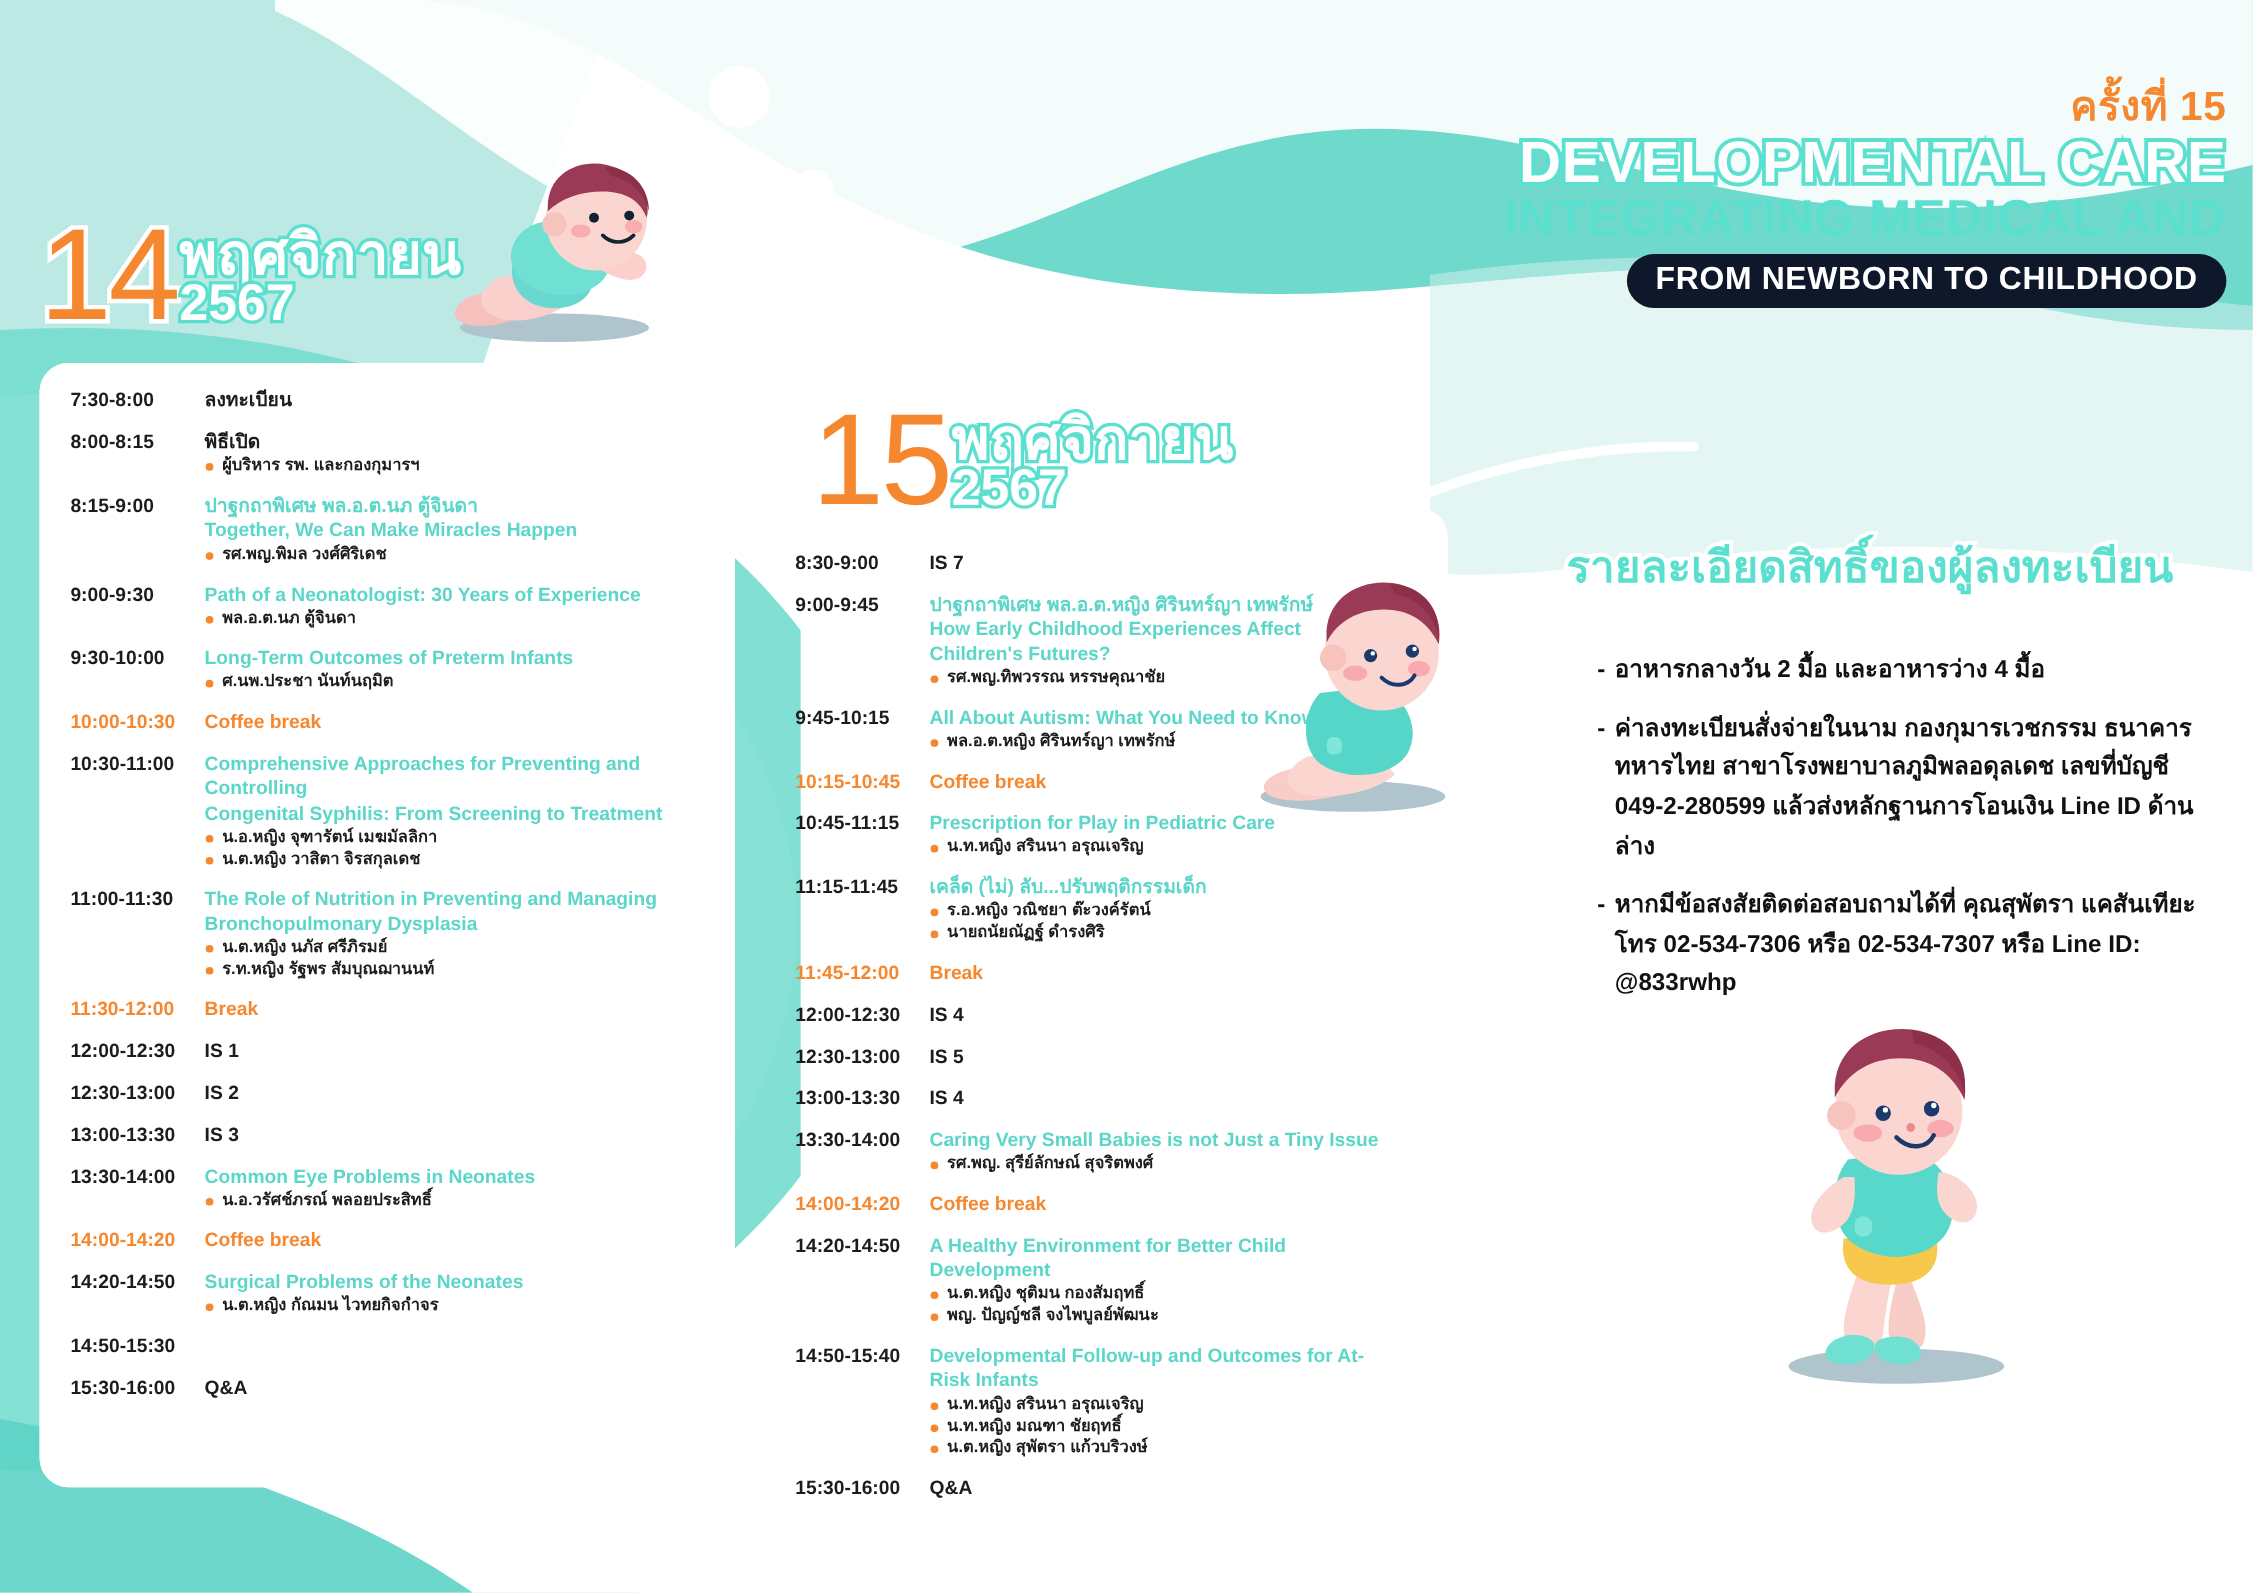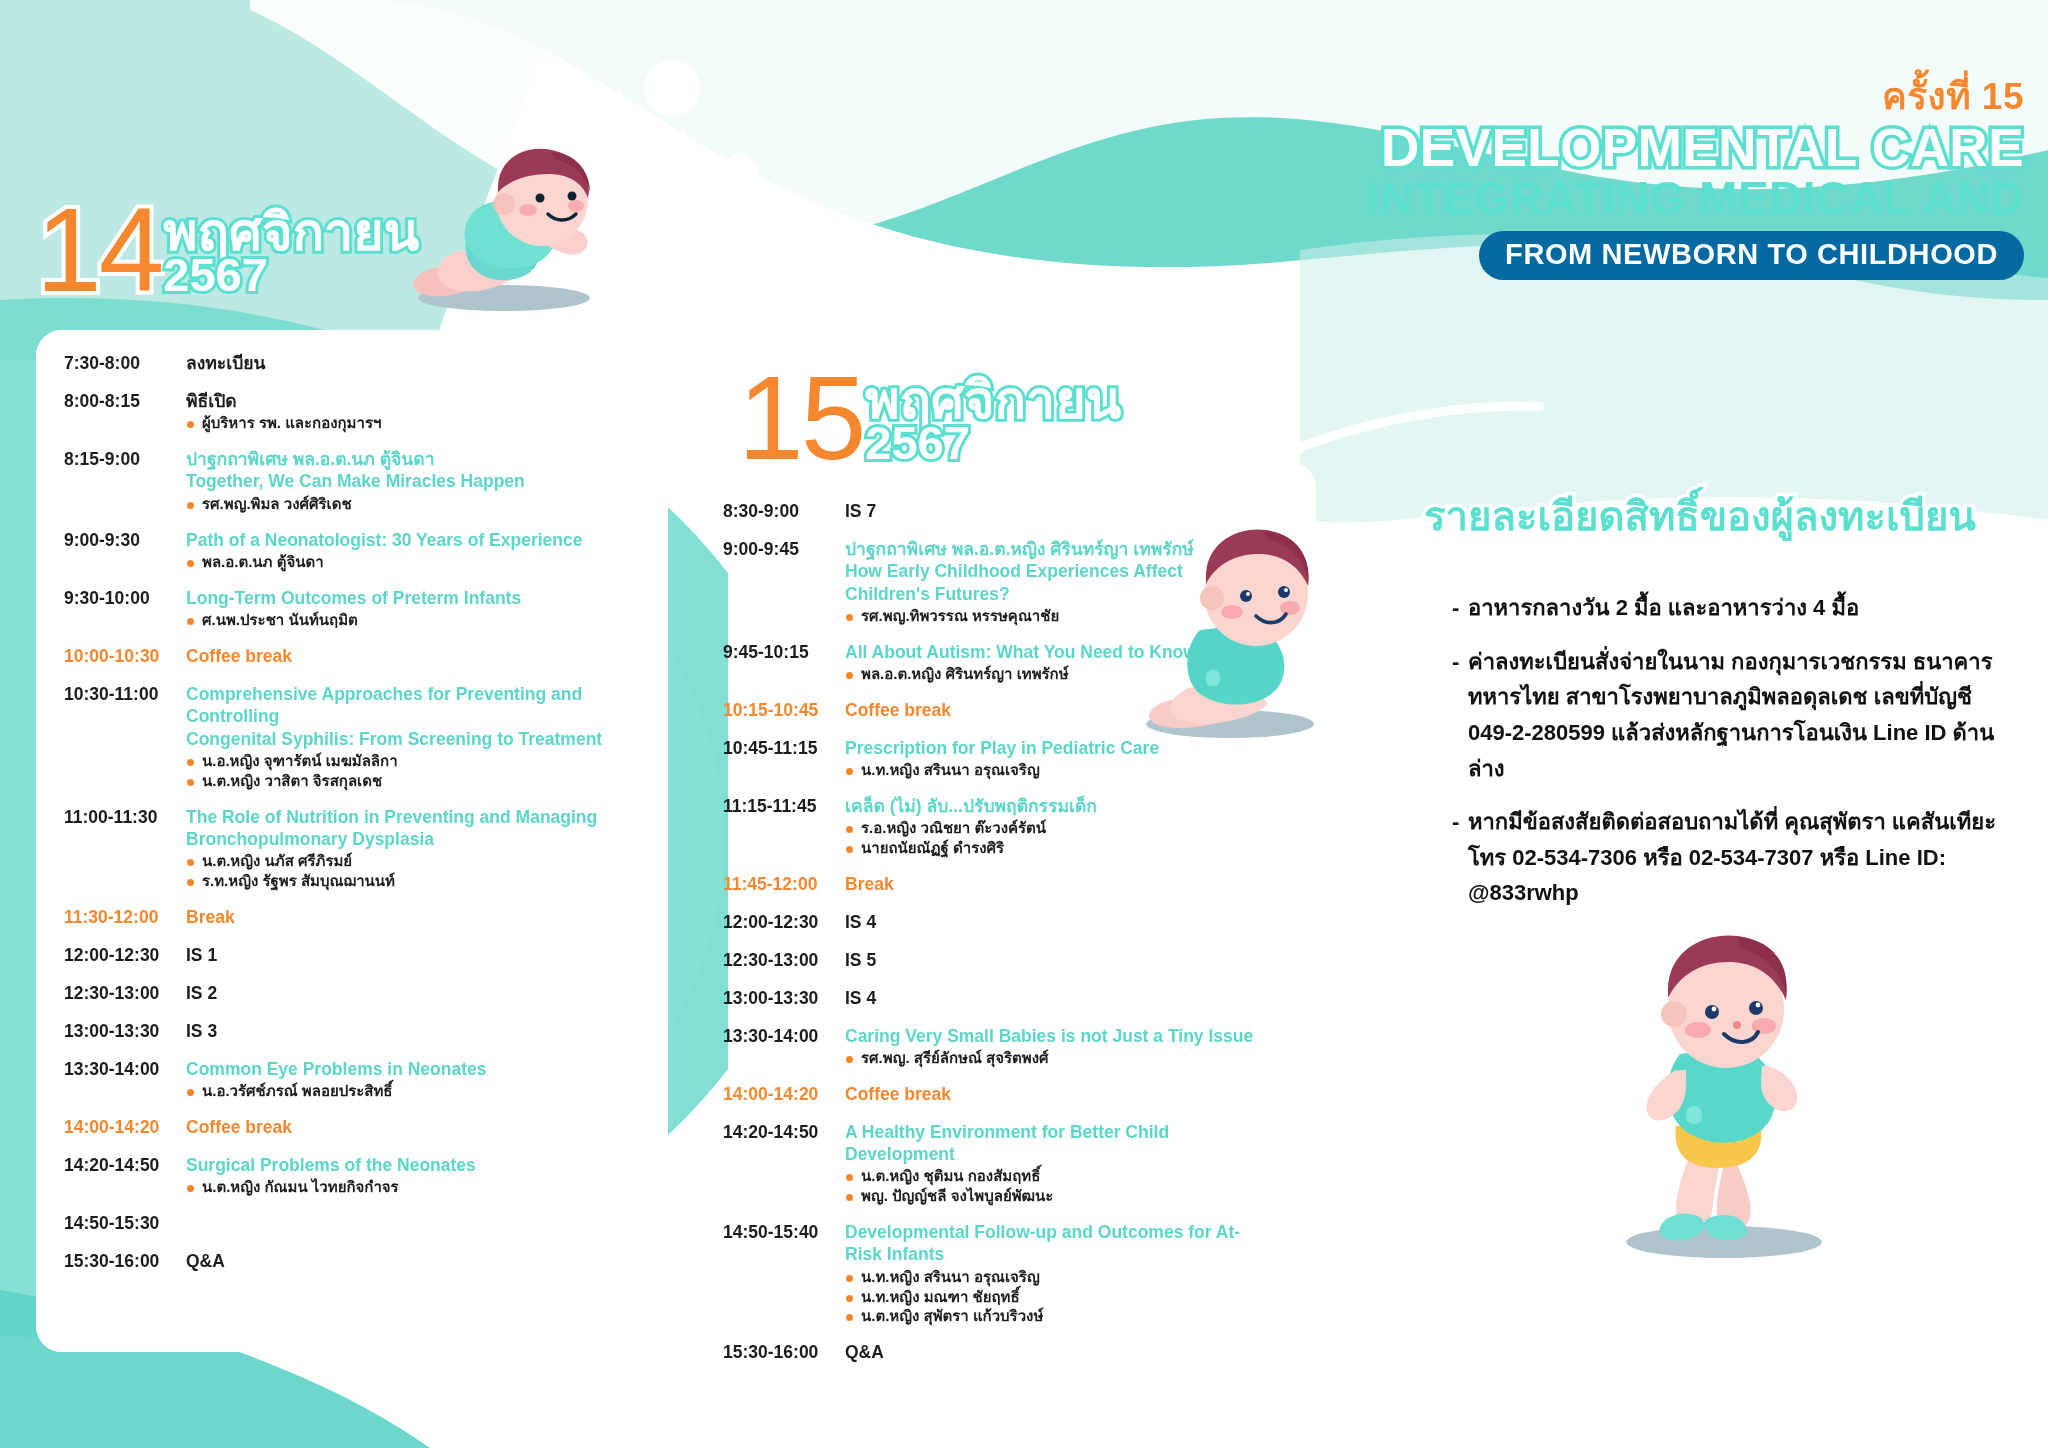--- a/index.html
+++ b/index.html
@@ -49,21 +49,21 @@
     line-height: 1.02;
     letter-spacing: .5px;
     white-space: nowrap;
     -webkit-text-stroke: 7px #5BE0D0;
     paint-order: stroke fill;
     margin-top: 2px;
   }
   #subtitle-pill {
     display: inline-block;
     margin-top: 9px;
-    background: #0369a1;
+    background: #0f172a;
     color: #ffffff;
     font-size: 29px;
     font-weight: 700;
     letter-spacing: .6px;
     padding: 7px 26px 9px 26px;
     border-radius: 30px;
     white-space: nowrap;
   }
 
   

